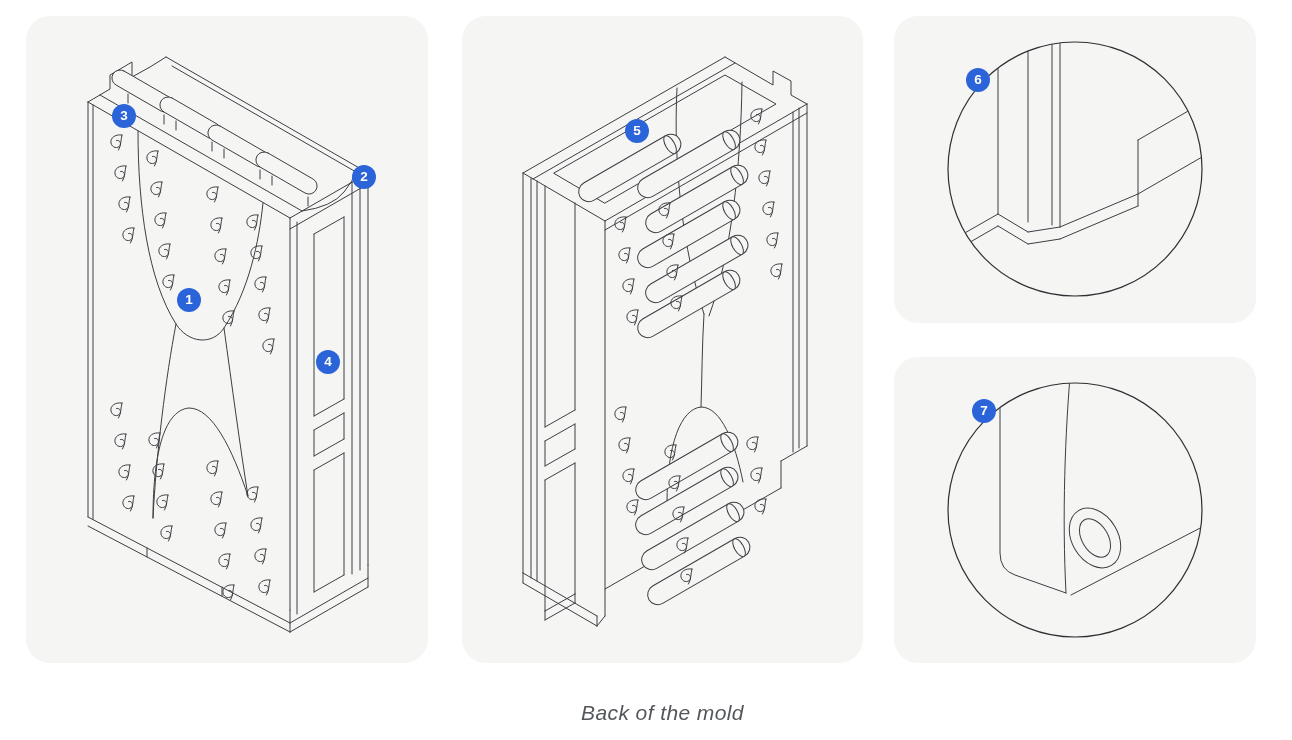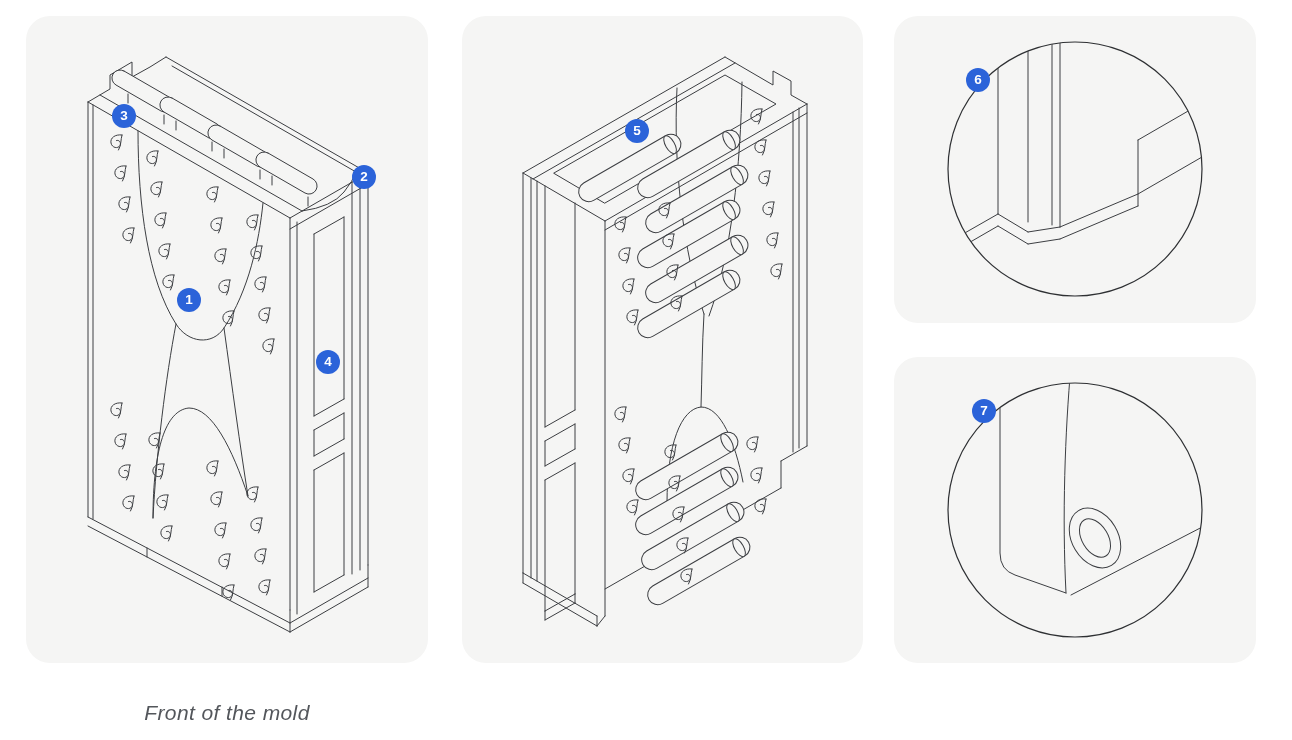--- a/index.html
+++ b/index.html
@@ -289,15 +289,15 @@
           <ellipse cx="201" cy="181" rx="23" ry="32" transform="rotate(-31 201 181)"></ellipse>
           <ellipse cx="201" cy="181" rx="13" ry="21" transform="rotate(-31 201 181)"></ellipse>
         </g>
       </g>
     </svg>
     <div class="marker" style="left:78px;top:42px;">
         <span>7</span>
       </div>
   </div>
 
-  <div class="caption" id="caption-front">Front of the mold</div>
+  <div class="caption" id="caption-back">Back of the mold</div>
 
 </div>
 
 </body></html>

